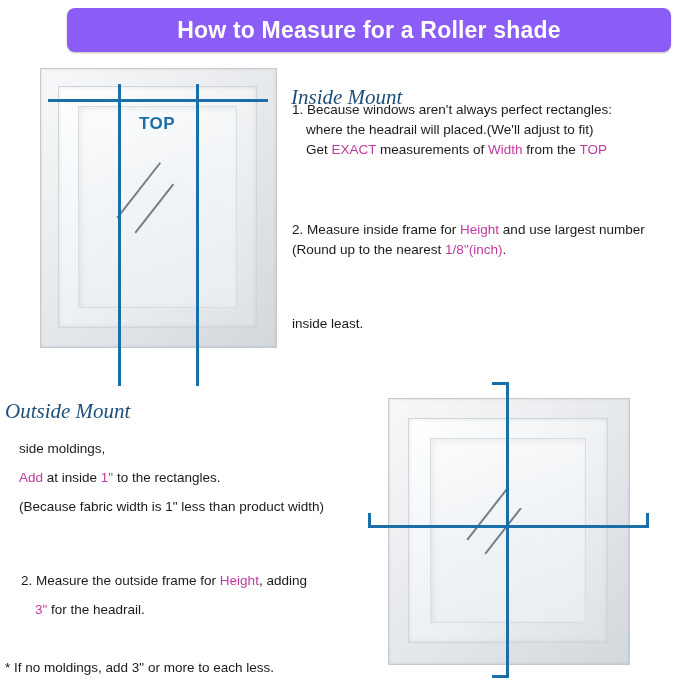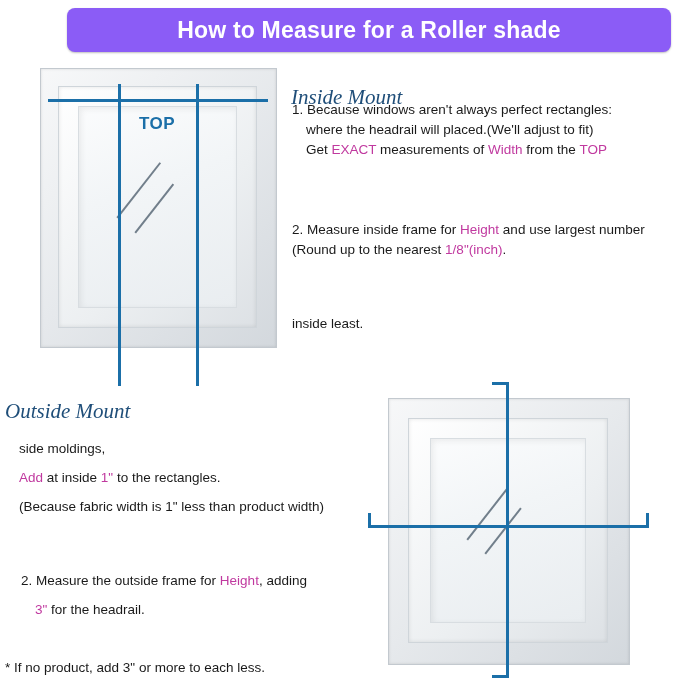--- a/index.html
+++ b/index.html
@@ -186,21 +186,21 @@
 <div class="para" style="left:0; top:571px;margin-left:21px;">
   <span class="ln">
     <span>2. Measure the outside frame for </span><span class="hl-pink">Height</span><span>, adding</span>
   </span>
   <span class="ln indent" style="margin-top:9px;">
     <span class="hl-pink">3"</span><span> for the headrail.</span>
   </span>
 </div>
 
 <div class="footnote" style="left:5px; top:660px;">
-  <span>* If no product, </span><span class="hl-green">add 3"</span><span> or more to each less.</span>
+  <span>* If no moldings, </span><span class="hl-green">add 3"</span><span> or more to each less.</span>
 </div>
 
 <div class="window-fig" style="left:388px; top:398px; width:240px; height:265px;">
   <div class="win-outer"></div>
   <div class="win-mid" style="left:20px; top:20px; right:20px; bottom:20px;"></div>
   <div class="win-glass" style="left:42px; top:40px; right:42px; bottom:40px;">
     <div class="glass-streak" style="left:36px; top:100px; width:66px; transform:rotate(-52deg);"></div>
     <div class="glass-streak" style="left:54px; top:114px; width:58px; transform:rotate(-52deg);"></div>
   </div>
 

